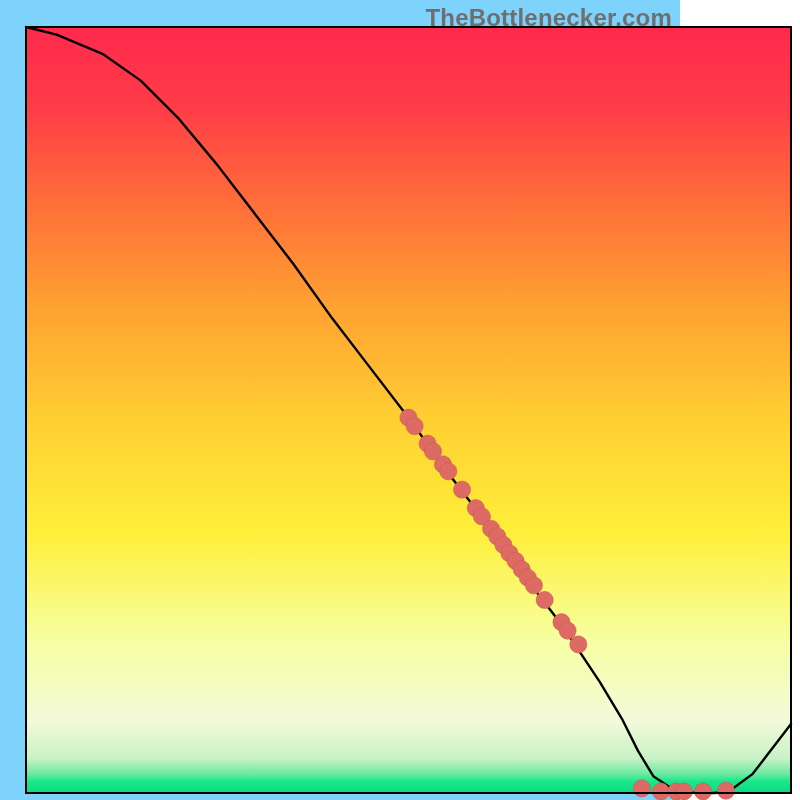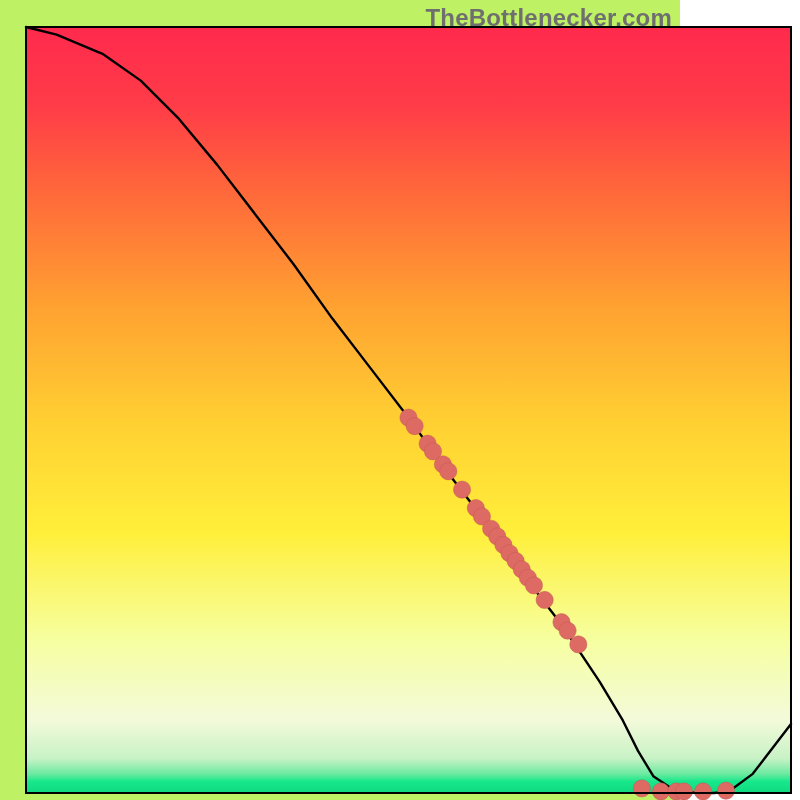--- a/index.html
+++ b/index.html
@@ -8,21 +8,21 @@
     width: 800px;
     height: 800px;
     overflow: hidden;
     background: #ffffff;
     font-family: Arial, Helvetica, sans-serif;
   }
   .stage {
     position: relative;
     width: 680px;
     height: 800px;
-    background: #bef264;
+    background: #7dd3fc;
   }
   .watermark {
     position: absolute;
     top: 4px;
     right: 8px;
     font-size: 24px;
     font-weight: 600;
     color: #6f6f6f;
     letter-spacing: 0.2px;
     z-index: 10;

